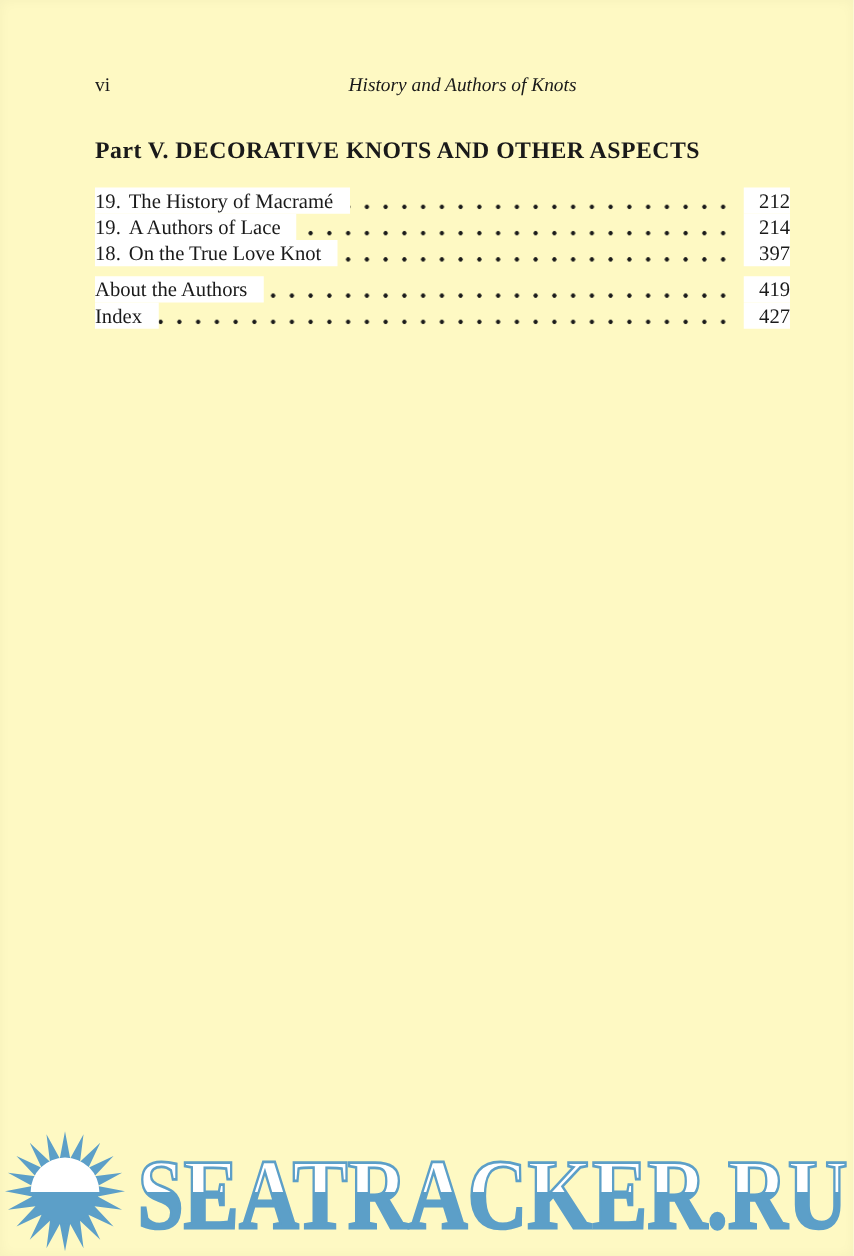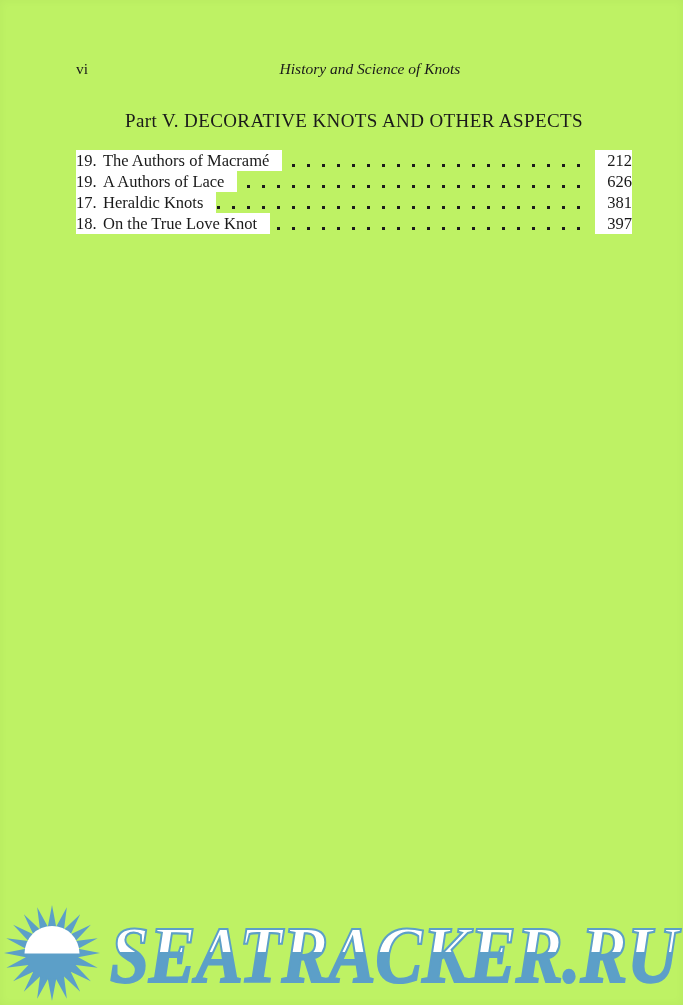--- a/index.html
+++ b/index.html
@@ -6,21 +6,21 @@
   body {
     width:683px; height:1005px;
     background:#ffffff;
     font-family:"Liberation Serif","DejaVu Serif",serif;
     color:var(--ink,#1a1a1a);
     overflow:hidden;
     position:relative;
   }
   .page {
     position:absolute; inset:0;
-    background:#bef264;
+    background:#fef9c3;
     box-shadow: inset 0 0 10px rgba(0,0,0,0.04);
   }
   .content {
     position:absolute;
     left:76px; right:51px; top:0;
     padding-top:58px;
   }
   .running-head {
     position:relative;
     height:21px; line-height:21px;
@@ -29,24 +29,24 @@
   .folio { display:inline-block; }
   .running-title {
     position:absolute;
     left:50%; top:0;
     transform:translateX(-50%) translateX(16px);
     font-style:italic;
     white-space:nowrap;
   }
   .part-heading {
     margin:31px 0 0 0;
-    text-align:center;
+    text-align:left;
     font-size:19px;
     line-height:21px;
-    font-weight:normal;
+    font-weight:bold;
     letter-spacing:0.4px;
     white-space:nowrap;
   }
   .toc { margin-top:19px; }
   .toc-row {
     position:relative;
     height:21px; line-height:21px;
     font-size:16.5px;
   }
   .dot-leader {
@@ -70,66 +70,73 @@
     position:absolute;
     right:0; top:0;
     background:#ffffff;
     padding-left:12px;
     z-index:1;
   }
   .extras { margin-top:8px; }
   .watermark {
     position:absolute;
     left:0; top:888px;
-    width:683px; height:117px;font-style:italic;
+    width:683px; height:117px;
   }
   .wm-text {
     font-family:"Liberation Serif","DejaVu Serif",serif;
     font-weight:bold;
   }
 </style>
 </head>
 <body>
 
 <div class="page">
   <div class="content">
 
     <div class="running-head">
       <span class="folio">vi</span>
-      <span class="running-title">History and Science of Knots</span>
+      <span class="running-title">History and Authors of Knots</span>
     </div>
 
     <h1 class="part-heading">Part V. DECORATIVE KNOTS AND OTHER ASPECTS</h1>
 
     <div class="toc">
 
       <div class="toc-row">
         <span class="dot-leader"></span>
-        <span class="entry-label"><span class="num">19.</span><span class="title">The Authors of Macramé</span></span>
+        <span class="entry-label"><span class="num">19.</span><span class="title">The History of Macramé</span></span>
         <span class="pagenum">212</span>
       </div>
 
       <div class="toc-row">
         <span class="dot-leader"></span>
         <span class="entry-label"><span class="num">19.</span><span class="title">A Authors of Lace</span></span>
-        <span class="pagenum">626</span>
+        <span class="pagenum">214</span>
       </div>
 
-      <div class="toc-row">
-        <span class="dot-leader"></span>
-        <span class="entry-label"><span class="num">17.</span><span class="title">Heraldic Knots</span></span>
-        <span class="pagenum">381</span>
-      </div>
 
       <div class="toc-row">
         <span class="dot-leader"></span>
         <span class="entry-label"><span class="num">18.</span><span class="title">On the True Love Knot</span></span>
         <span class="pagenum">397</span>
       </div>
 
+      <div class="extras">
+        <div class="toc-row">
+          <span class="dot-leader"></span>
+          <span class="entry-label"><span class="title">About the Authors</span></span>
+          <span class="pagenum">419</span>
+        </div>
+        <div class="toc-row">
+          <span class="dot-leader"></span>
+          <span class="entry-label"><span class="title">Index</span></span>
+          <span class="pagenum">427</span>
+        </div>
+      </div>
 
     </div>
   </div>
 
   <div class="watermark">
     <svg width="683" height="117" viewBox="0 0 683 117">
       <defs>
         <linearGradient id="wmg" x1="0" y1="0" x2="0" y2="1">
           <stop offset="0" style="stop-color:#ffffff"></stop>
           <stop offset="0.47" style="stop-color:#ffffff"></stop>

